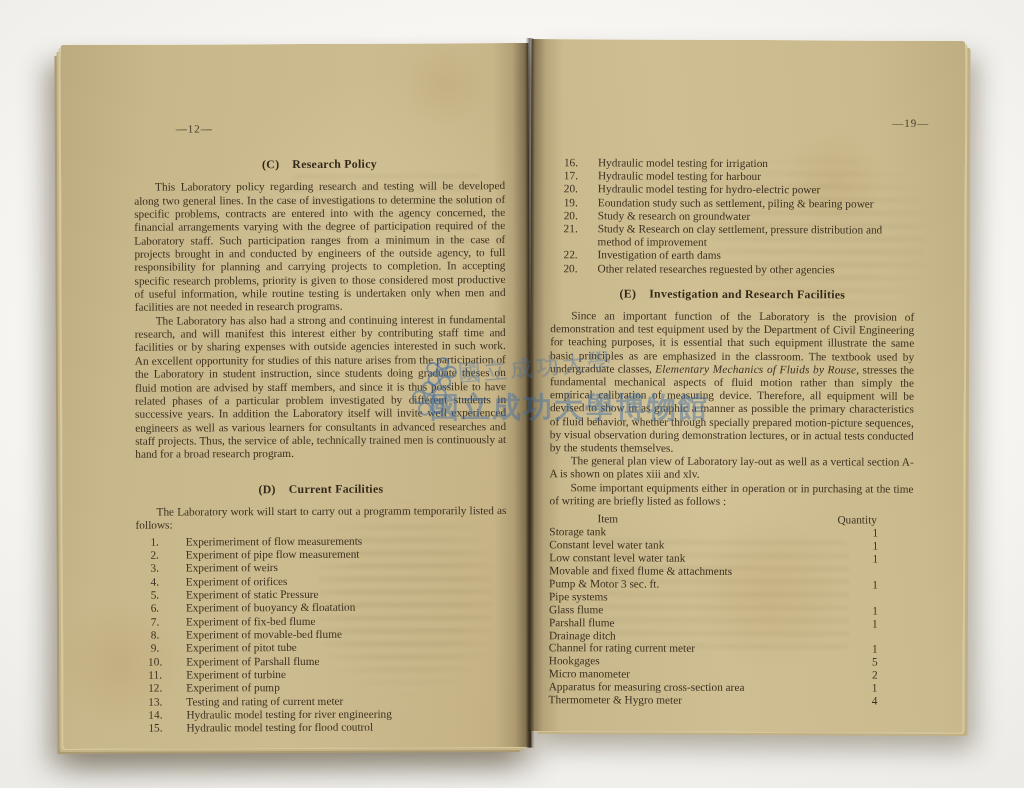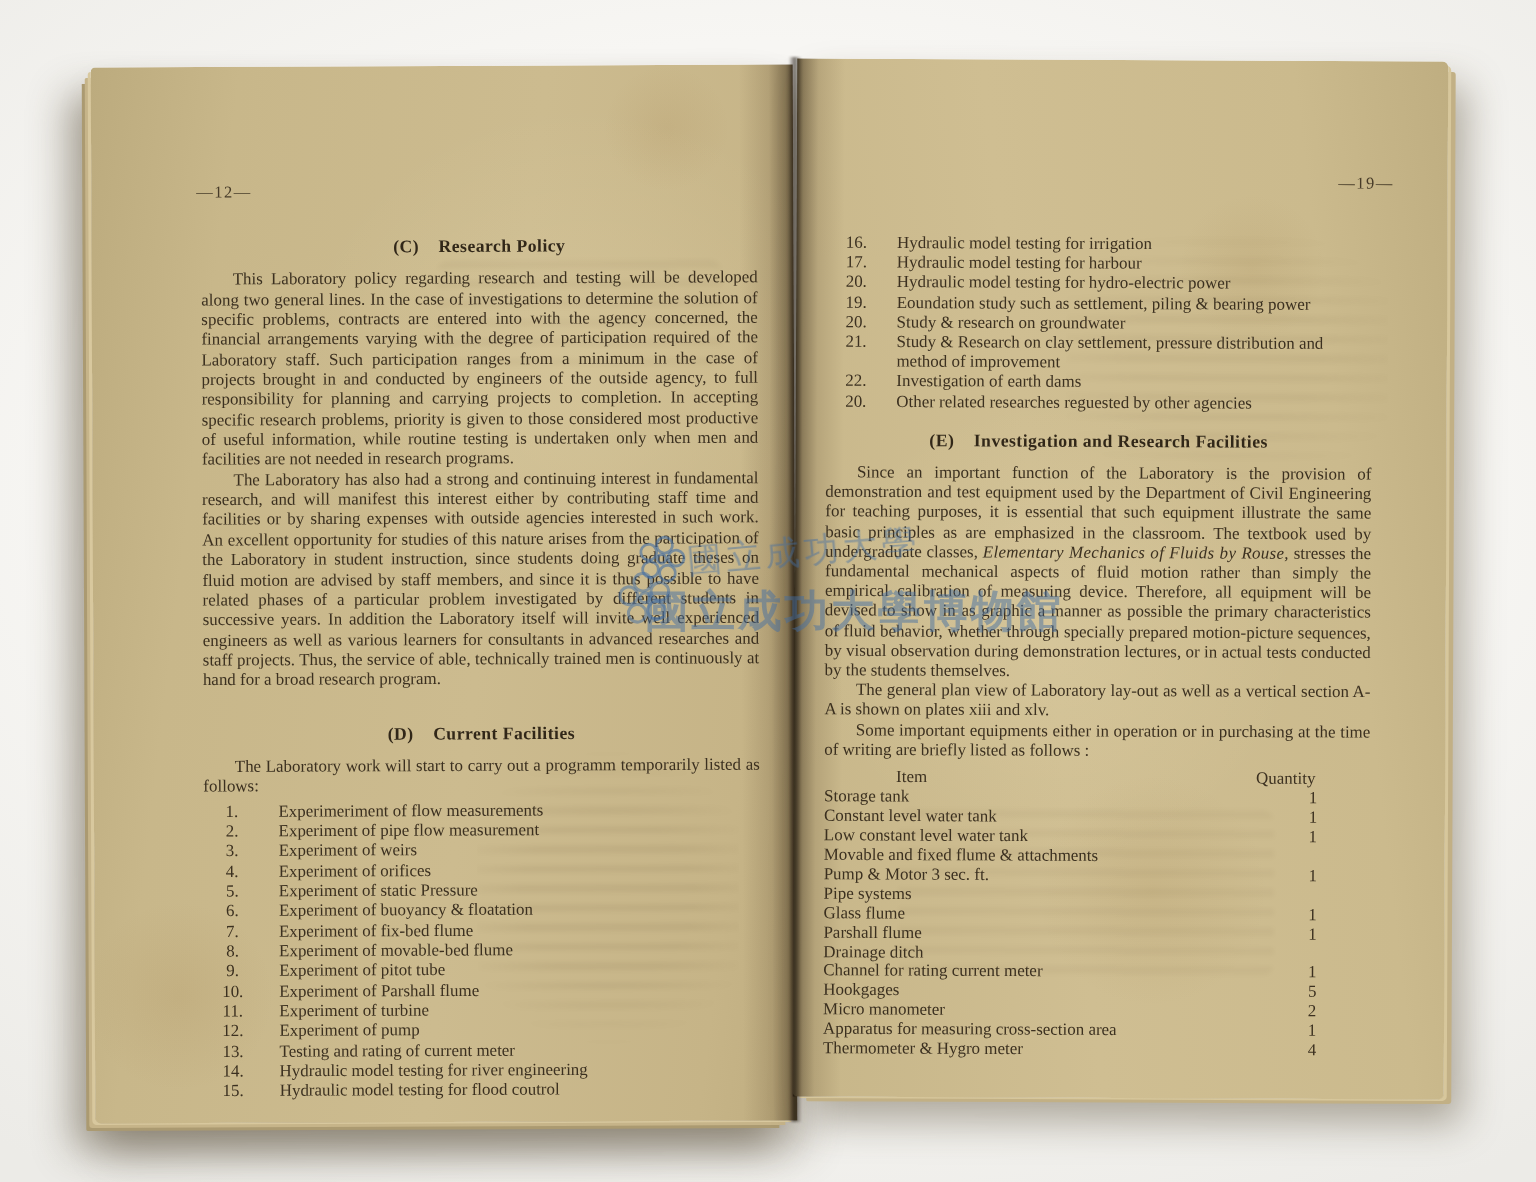--- a/index.html
+++ b/index.html
@@ -50,21 +50,21 @@
     content:"";position:absolute;top:0;bottom:0;left:0;width:32px;
     background:linear-gradient(to left, rgba(70,50,25,0) 0%, rgba(70,50,25,.15) 55%, rgba(44,30,13,.40) 86%, rgba(22,14,5,.58) 100%);
   }
   .gutter{
     position:absolute;left:526px;top:38px;width:8px;height:710px;
     background:linear-gradient(to right, rgba(25,16,6,.05), rgba(20,12,4,.55) 45%, rgba(25,16,6,.08));
     filter:blur(.6px);
   }
 
   .page-num{
-    position:absolute;font-size:11px;letter-spacing:1px;color:rgba(48,38,24,.85);
+    position:absolute;font-size:11px;letter-spacing:1px;color:rgba(48,38,24,.85);margin-left:45px;
   }
   .page-left .page-num{left:70px;top:78px;}
   .page-right .page-num{right:36px;top:76px;}
 
   .content{position:absolute;top:0;bottom:0;font-size:11.3px;line-height:13.35px;}
   .page-left .content{left:73px;right:24px;}
   .page-right .content{left:20px;right:50px;line-height:13.2px;}
 
   .sec-head{
     margin:0;text-align:center;font-size:11.8px;font-weight:bold;

